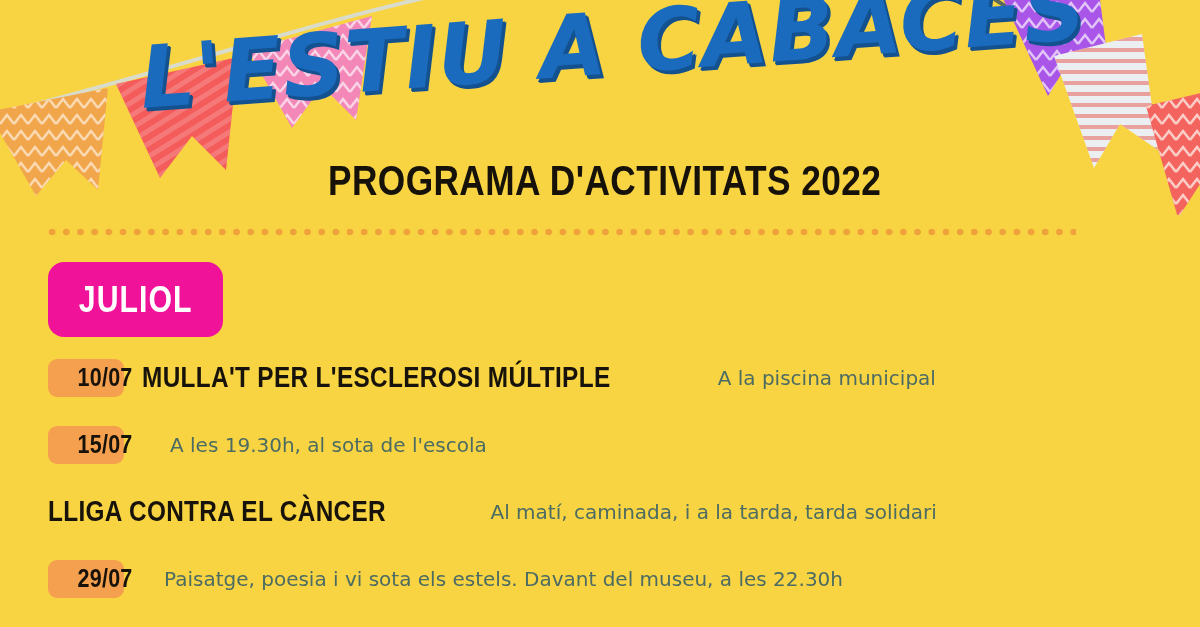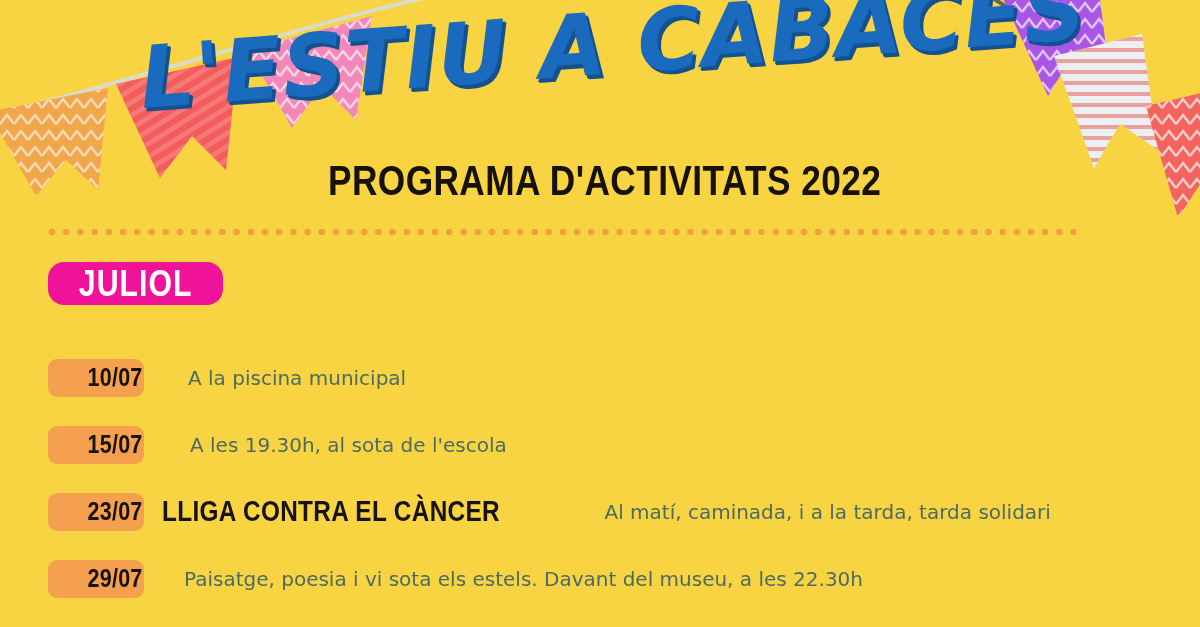--- a/index.html
+++ b/index.html
@@ -86,21 +86,21 @@
     background-size: 14.2px 8px;
     background-repeat: repeat-x;
   }
 
   
   .month-badge {
     position: absolute;
     left: 48px;
     top: 262px;
     min-width: 143px;
-    height: 43px;
+    height: 75px;
     background: #F0139A;
     border-radius: 16px;
     display: flex;
     align-items: center;
     justify-content: center;
     padding: 0 20px;
   }
 
   .month-badge-label {
     font-family: "Liberation Sans Narrow", "Liberation Sans", sans-serif;
@@ -121,21 +121,21 @@
   }
 
   .event-row {
     display: flex;
     align-items: center;
     height: 67px;
   }
 
   .event-date {
     flex: 0 0 auto;
-    width: 96px;
+    width: 76px;
     height: 38px;
     background: #F5A04E;
     border-radius: 9px;
     display: flex;
     align-items: center;
     justify-content: center;
     margin-right: 18px;
     padding-left: 39px;
   }
 
@@ -254,38 +254,38 @@
   <div class="month-badge">
     <span class="month-badge-label">JULIOL</span>
   </div>
 
   <div class="events">
 
     <div class="event-row">
       <div class="event-date">
         <span class="event-date-label">10/07</span>
       </div>
-      <div class="desc-cell" style="margin-left:26px;">
+      <div class="name-cell">
+        <span class="event-name">MULLA'T PER L'ESCLEROSI MÚLTIPLE</span>
+      </div>
+      <div class="desc-cell" style="margin-left:18px;">
         <span class="event-desc">A la piscina municipal</span>
       </div>
     </div>
 
     <div class="event-row">
       <div class="event-date">
         <span class="event-date-label">15/07</span>
       </div>
       <div class="desc-cell" style="margin-left:28px;">
         <span class="event-desc">A les 19.30h, al sota de l'escola</span>
       </div>
     </div>
 
     <div class="event-row">
-      <div class="event-date">
-        <span class="event-date-label">23/07</span>
-      </div>
       <div class="name-cell">
         <span class="event-name">LLIGA CONTRA EL CÀNCER</span>
       </div>
       <div class="desc-cell" style="margin-left:40px;">
         <span class="event-desc">Al matí, caminada, i a la tarda, tarda solidari</span>
       </div>
     </div>
 
     <div class="event-row">
       <div class="event-date">

